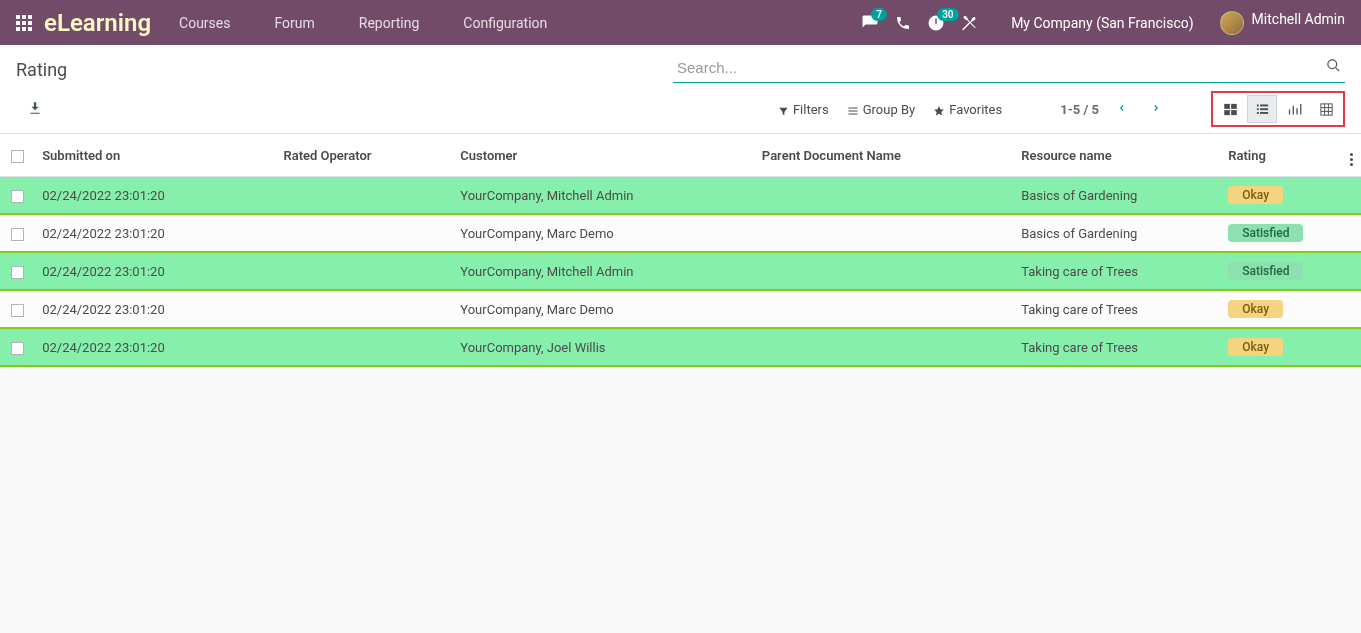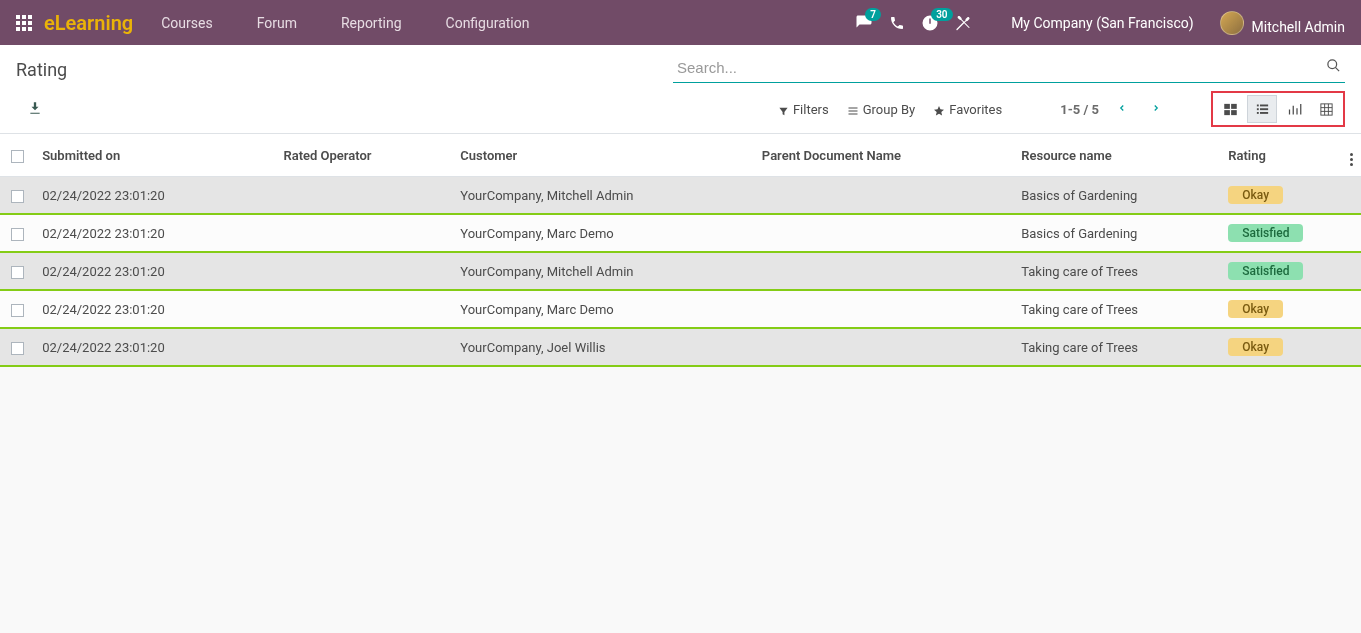--- a/index.html
+++ b/index.html
@@ -1,29 +1,29 @@
 <!DOCTYPE html>
 <html><head>
 <meta charset="utf-8">
 <style>
   * { box-sizing: border-box; margin: 0; padding: 0; }
   body { font-family: -apple-system, BlinkMacSystemFont, "Segoe UI", Roboto, sans-serif; font-size: 13px; color: #4c4c4c; background: #f9f9f9; width: 1361px; height: 633px; overflow: hidden; }
 
   
   .navbar { background: #714b67; height: 45px; display: flex; align-items: center; padding: 0 16px; color: #fff; }
   .navbar .apps-icon { margin-right: 12px; display: flex; align-items: center; }
-  .navbar .brand { font-size: 20px; font-weight: 600; margin-right: 28px; color: #eab308; }
+  .navbar .brand { font-size: 24px; font-weight: 600; margin-right: 28px; color: #fef9c3; }
   .navbar .nav-links { display: flex; gap: 44px; }
   .navbar .nav-link { color: #e7dce3; font-size: 14px; cursor: pointer; }
   .navbar .spacer { flex: 1; }
   .navbar .right-icons { display: flex; align-items: center; gap: 16px; }
   .navbar .icon-btn { position: relative; display: flex; align-items: center; color: #fff; cursor: pointer; }
   .navbar .badge { background: #00a09d; color: #fff; font-size: 10px; font-weight: 600; padding: 1px 5px; border-radius: 8px; position: absolute; top: -6px; left: 10px; }
-  .navbar .company { font-size: 14px; color: #fff; margin-left: 24px; }
-  .navbar .user { display: flex; align-items: flex-end; gap: 8px; color: #fff; font-size: 14px; margin-left: 10px; }
+  .navbar .company { font-size: 14px; color: #fff; margin-left: 18px; }
+  .navbar .user { display: flex; align-items: flex-start; gap: 8px; color: #fff; font-size: 14px; margin-left: 10px; }
   .navbar .avatar { width: 24px; height: 24px; border-radius: 50%; background: linear-gradient(135deg,#d4a853,#8c6e3f); border: 1px solid rgba(255,255,255,.3); }
 
   
   .control-panel { background: #fff; border-bottom: 1px solid #dee2e6; padding: 8px 16px 6px; }
   .cp-row1 { display: flex; align-items: flex-start; }
   .page-title { font-size: 18px; color: #4c4c4c; font-weight: 400; padding-top: 6px; }
   .search-wrap { margin-left: auto; width: 672px; position: relative; }
   .search-input { width: 100%; border: none; border-bottom: 1px solid #00a09d; padding: 6px 28px 6px 4px; font-size: 15px; outline: none; background: transparent; }
   .search-input::placeholder { color: #999; }
   .search-icon { position: absolute; right: 4px; top: 5px; color: #6c6c6c; }
@@ -32,21 +32,21 @@
   .dl-icon { color: #4a6b64; margin-left: 12px; cursor: pointer; }
   .toolbar-mid { margin-left: auto; display: flex; align-items: center; gap: 18px; color: #4c4c4c; font-size: 13px; }
   .tool-btn { display: flex; align-items: flex-end; gap: 4px; cursor: pointer; }
   .pager { display: flex; align-items: center; gap: 12px; margin-left: 40px; color: #6c6c6c; font-weight: bold; }
   .pager-arrow { color: #00a09d; cursor: pointer; padding: 4px 6px; }
   .view-switcher { display: flex; border: 2px solid #e33946; margin-left: 26px; padding: 2px; gap: 2px; }
   .view-btn { width: 30px; height: 28px; display: flex; align-items: center; justify-content: center; cursor: pointer; color: #4c4c4c; }
   .view-btn.active { background: #e9ecef; border: 1px solid #ced4da; }
 
   
-  .table-area { background: #e5e5e5; }
+  .table-area { background: #86efac; }
   table { width: 100%; border-collapse: collapse; }
   thead th { text-align: left; font-weight: 600; font-size: 13px; color: #4c4c4c; padding: 10px 8px; border-bottom: 1px solid #dee2e6; background: #fff; }
   tbody td { padding: 9px 8px; border-bottom: 2px solid #84cc16; font-size: 13px; color: #4c4c4c; }
   tbody tr:nth-child(even) { background: #fcfcfc; }
   .chk-cell { width: 34px; text-align: center; }
   .chk { width: 13px; height: 13px; border: 1px solid #adb5bd; display: inline-block; vertical-align: middle; background: #fff; }
   .col-sub { width: 240px; }
   .col-op { width: 176px; }
   .col-cust { width: 300px; }
   .col-parent { width: 258px; }

